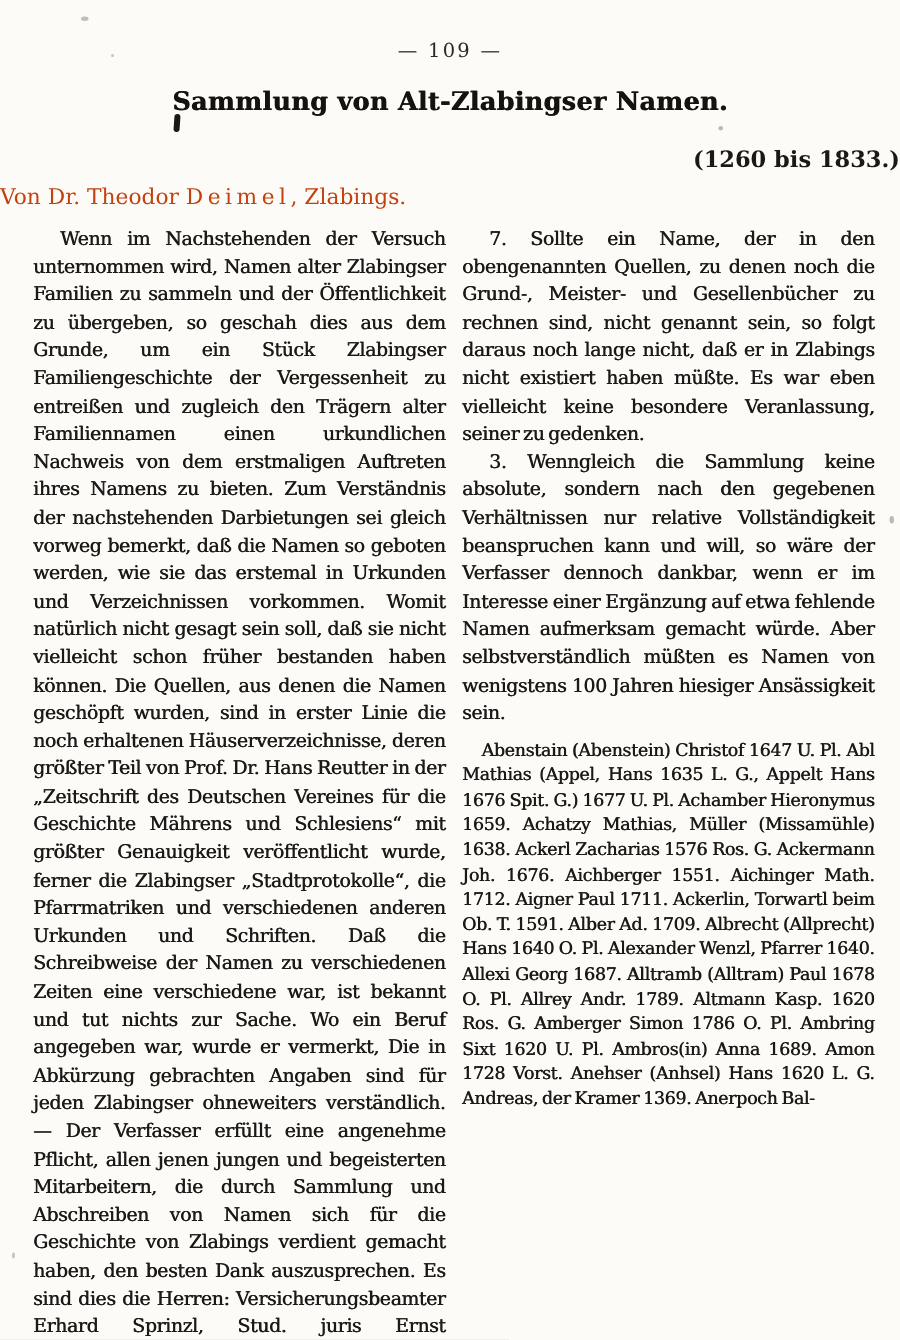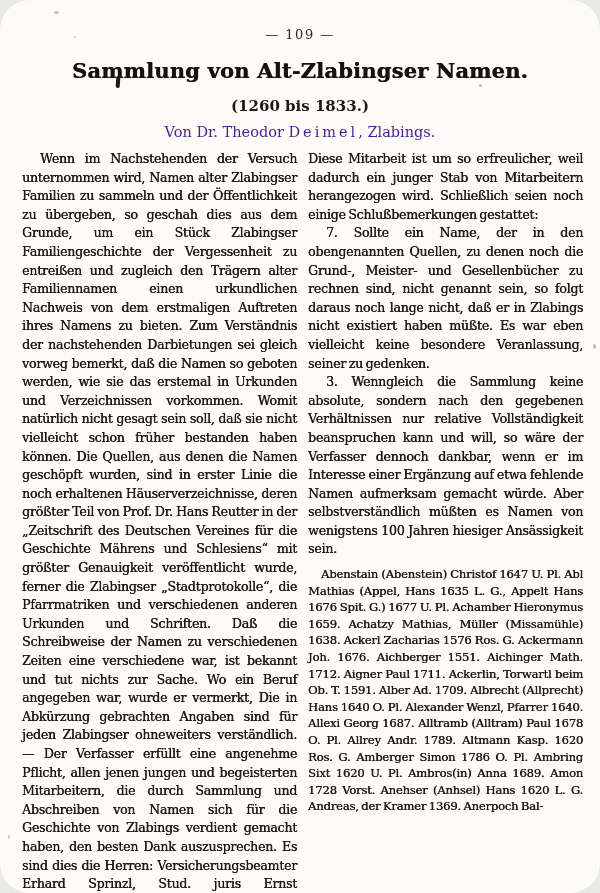--- a/index.html
+++ b/index.html
@@ -4,47 +4,45 @@
 <style>
   html,body{margin:0;padding:0;background:#e8e8e6;}
   .sheet{
     position:relative;
     width:600px;height:893px;
     margin:0 auto;
     background:#fcfbf8;
     overflow:hidden;
     color:#1c1a18;
     font-family:"DejaVu Serif", serif;
-    border-radius:30px;
   }
   .pageno{
     position:absolute;top:27px;left:0;width:100%;
     text-align:center;
     font-size:13px;letter-spacing:1.5px;
     color:#2a2826;
   }
   .title{
     position:absolute;top:58px;left:0;width:100%;
     margin:0;text-align:center;
-    font-size:21px;font-weight:bold;
+    font-size:17px;font-weight:bold;
     letter-spacing:0.2px;
     color:#15130f;
     text-shadow:0.4px 0 0 currentColor;
   }
   .subtitle{
     position:absolute;top:97px;left:0;width:100%;
-    text-align:center;
+    text-align:right;
     font-size:15px;font-weight:bold;
     color:#1b1916;
   }
   .byline{
     position:absolute;top:124px;left:0;width:100%;
-    text-align:center;
     font-size:14.5px;
-    color:#4c1d95;
+    color:#c2410c;
   }
   .byline .sperr{letter-spacing:3px;}
   .cols{
     position:absolute;top:150px;left:22px;
     width:561px;
     display:flex;gap:11px;
   }
   .col{width:275px;}
   .col p{
     margin:0;
@@ -83,21 +81,20 @@
 
   <div class="byline"><span>Von Dr. Theodor </span><span class="sperr">Deimel</span><span>, Zlabings.</span></div>
 
   <div class="cols">
 
     <div class="col">
       <p class="indent" lang="de">Wenn im Nachstehenden der Versuch unternommen wird, Namen alter Zlabingser Familien zu sammeln und der Öffentlichkeit zu übergeben, so geschah dies aus dem Grunde, um ein Stück Zlabingser Familiengeschichte der Vergessenheit zu entreißen und zugleich den Trägern alter Familiennamen einen urkundlichen Nachweis von dem erstmaligen Auftreten ihres Namens zu bieten. Zum Verständnis der nachstehenden Darbietungen sei gleich vorweg bemerkt, daß die Namen so geboten werden, wie sie das erstemal in Urkunden und Verzeichnissen vorkommen. Womit natürlich nicht gesagt sein soll, daß sie nicht vielleicht schon früher bestanden haben können. Die Quellen, aus denen die Namen geschöpft wurden, sind in erster Linie die noch erhaltenen Häuserverzeichnisse, deren größter Teil von Prof. Dr. Hans Reutter in der „Zeitschrift des Deutschen Vereines für die Geschichte Mährens und Schlesiens“ mit größter Genauigkeit veröffentlicht wurde, ferner die Zlabingser „Stadtprotokolle“, die Pfarrmatriken und verschiedenen anderen Urkunden und Schriften. Daß die Schreibweise der Namen zu verschiedenen Zeiten eine verschiedene war, ist bekannt und tut nichts zur Sache. Wo ein Beruf angegeben war, wurde er vermerkt, Die in Abkürzung gebrachten Angaben sind für jeden Zlabingser ohneweiters verständlich. — Der Verfasser erfüllt eine angenehme Pflicht, allen jenen jungen und begeisterten Mitarbeitern, die durch Sammlung und Abschreiben von Namen sich für die Geschichte von Zlabings verdient gemacht haben, den besten Dank auszusprechen. Es sind dies die Herren: Versicherungsbeamter Erhard Sprinzl, Stud. juris Ernst Romanowszky u. Stud. Ernst Kopetzky.</p>
     </div>
 
     <div class="col">
-      <p class="noindent" lang="de">Diese Mitarbeit ist um so erfreulicher, weil dadurch ein junger Stab von Mitarbeitern herangezogen wird. Schließlich seien noch einige Schlußbemerkungen gestattet:</p>
       <p class="indent" lang="de">7. Sollte ein Name, der in den obengenannten Quellen, zu denen noch die Grund-, Meister- und Gesellenbücher zu rechnen sind, nicht genannt sein, so folgt daraus noch lange nicht, daß er in Zlabings nicht existiert haben müßte. Es war eben vielleicht keine besondere Veranlassung, seiner zu gedenken.</p>
       <p class="indent" lang="de">3. Wenngleich die Sammlung keine absolute, sondern nach den gegebenen Verhältnissen nur relative Vollständigkeit beanspruchen kann und will, so wäre der Verfasser dennoch dankbar, wenn er im Interesse einer Ergänzung auf etwa fehlende Namen aufmerksam gemacht würde. Aber selbstverständlich müßten es Namen von wenigstens 100 Jahren hiesiger Ansässigkeit sein.</p>
       <p class="namelist" lang="de">Abenstain (Abenstein) Christof 1647 U. Pl. Abl Mathias (Appel, Hans 1635 L. G., Appelt Hans 1676 Spit. G.) 1677 U. Pl. Achamber Hieronymus 1659. Achatzy Mathias, Müller (Missamühle) 1638. Ackerl Zacharias 1576 Ros. G. Ackermann Joh. 1676. Aichberger 1551. Aichinger Math. 1712. Aigner Paul 1711. Ackerlin, Torwartl beim Ob. T. 1591. Alber Ad. 1709. Albrecht (Allprecht) Hans 1640 O. Pl. Alexander Wenzl, Pfarrer 1640. Allexi Georg 1687. Alltramb (Alltram) Paul 1678 O. Pl. Allrey Andr. 1789. Altmann Kasp. 1620 Ros. G. Amberger Simon 1786 O. Pl. Ambring Sixt 1620 U. Pl. Ambros(in) Anna 1689. Amon 1728 Vorst. Anehser (Anhsel) Hans 1620 L. G. Andreas, der Kramer 1369. Anerpoch Bal-</p>
     </div>
 
   </div>
 
   <div class="speck dark" style="left:116px;top:76px;width:4px;height:12px;transform:rotate(4deg);"></div>
   <div class="speck" style="left:54px;top:11px;width:5px;height:3px;opacity:.55;"></div>
   <div class="speck" style="left:74px;top:36px;width:2px;height:2px;opacity:.5;"></div>

